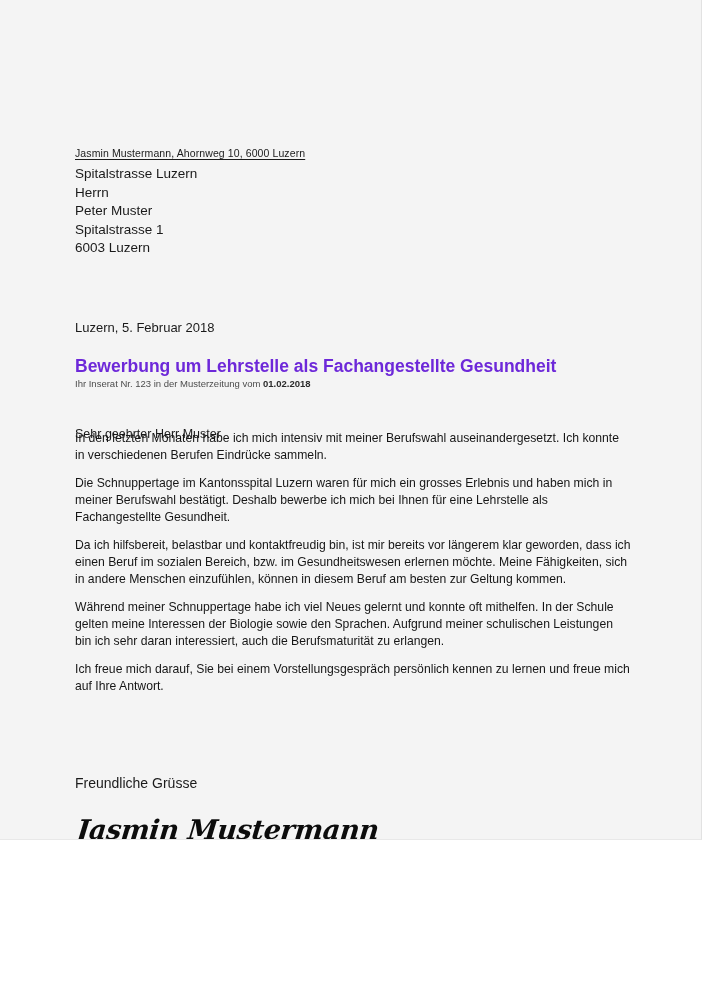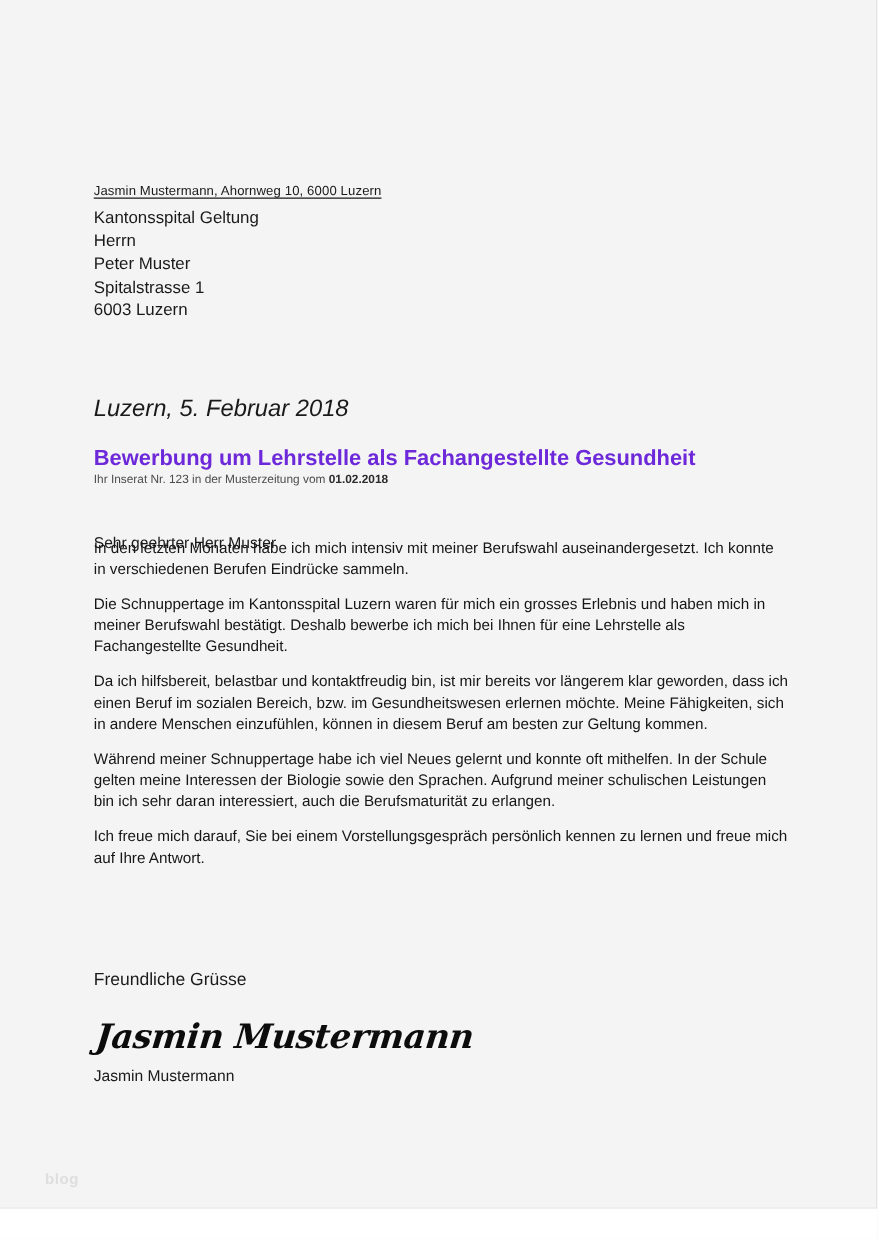--- a/index.html
+++ b/index.html
@@ -3,21 +3,21 @@
 <meta charset="utf-8">
 <style>
   html, body {
     margin: 0;
     padding: 0;
     background: #ffffff;
   }
   .page {
     position: relative;
     width: 702px;
-    height: 967px;
+    height: 840px;
     background: #f4f4f4;
     border-right: 1px solid #e2e2e2;
     border-bottom: 1px solid #e8e8e8;
     box-sizing: border-box;
     overflow: hidden;
     font-family: "Liberation Sans", sans-serif;
     color: #1a1a1a;
   }
   .sheet {
     position: absolute;
@@ -49,25 +49,24 @@
     line-height: 18.5px;
     color: #1a1a1a;
   }
   .recipient div { white-space: nowrap; }
 
   
   .date {
     position: absolute;
     top: 319px;
     left: 0;
-    font-size: 19px;
+    font-size: 13px;
     line-height: 17px;
     color: #1a1a1a;
     white-space: nowrap;
-    font-style: italic;
   }
 
   
   .subject {
     position: absolute;
     top: 355px;
     left: 0;
     font-size: 17.5px;
     line-height: 22px;
     font-weight: bold;
@@ -160,21 +159,21 @@
 </style>
 </head>
 <body>
 
 <div class="page">
   <div class="sheet">
 
     <div class="sender">Jasmin Mustermann, Ahornweg 10, 6000 Luzern</div>
 
     <div class="recipient">
-      <div>Kantonsspital Geltung</div>
+      <div>Spitalstrasse Luzern</div>
       <div>Herrn</div>
       <div>Peter Muster</div>
       <div>Spitalstrasse 1</div>
       <div>6003 Luzern</div>
     </div>
 
     <div class="date">Luzern, 5. Februar 2018</div>
 
     <div class="subject">Bewerbung um Lehrstelle als Fachangestellte Gesundheit</div>
 

